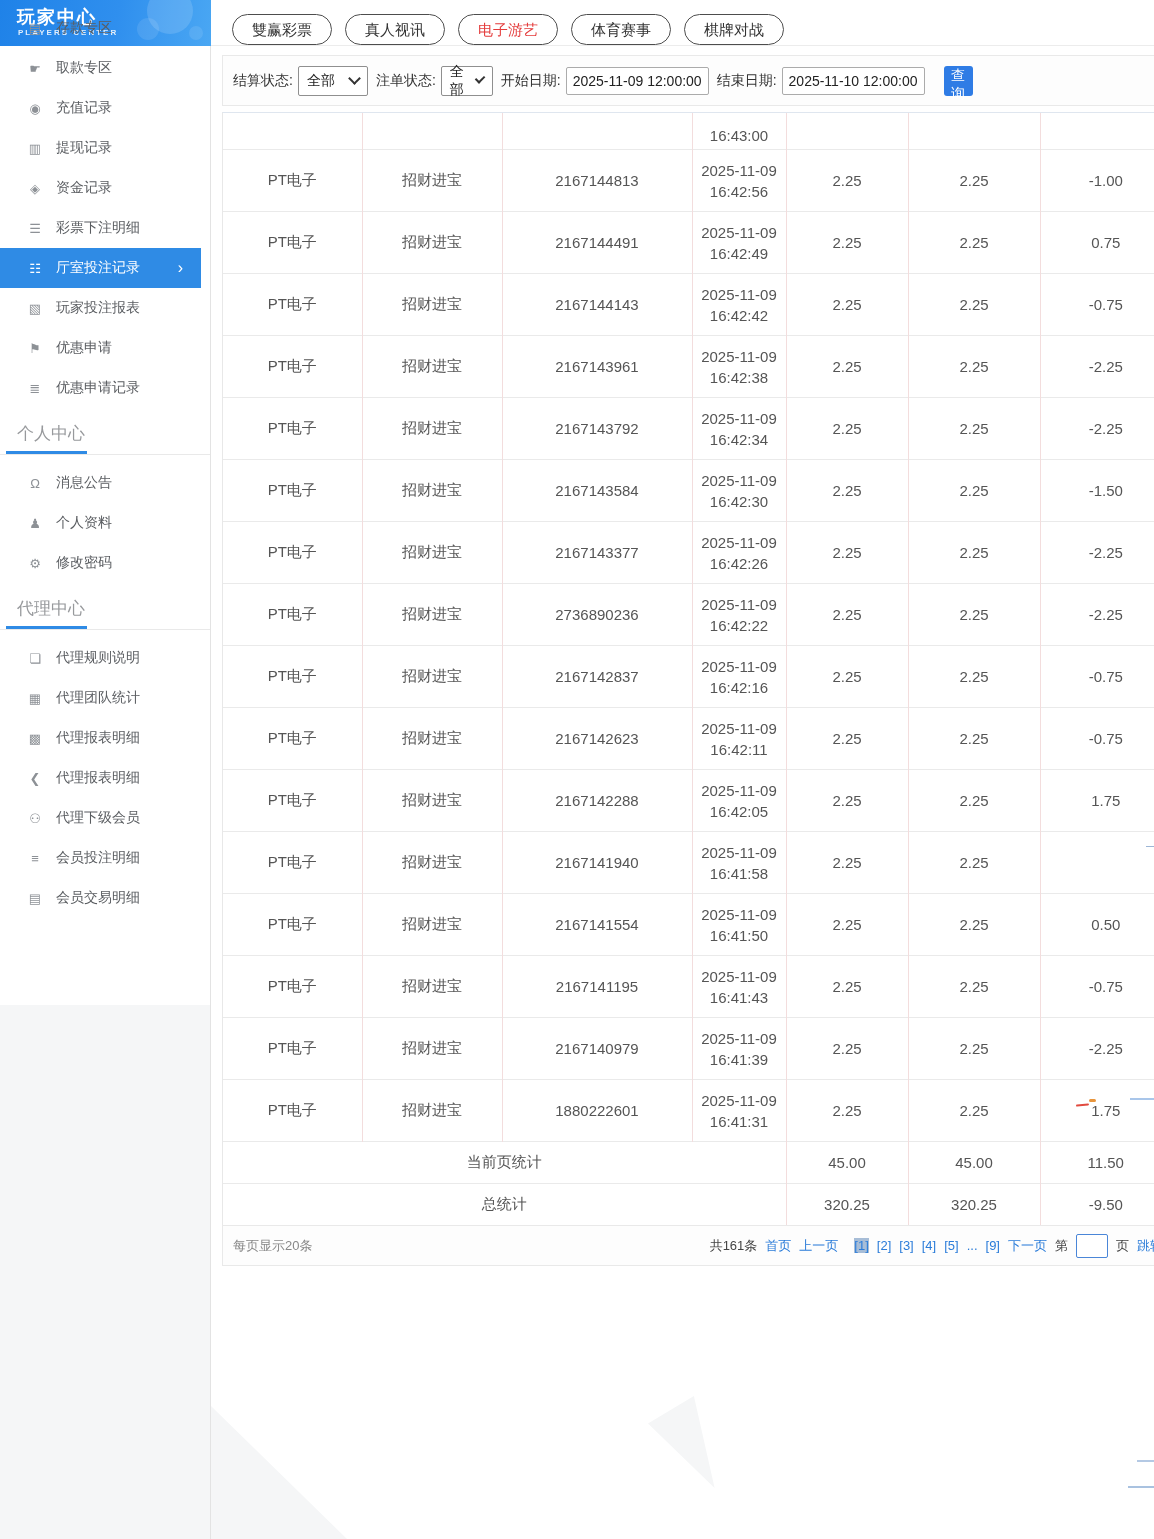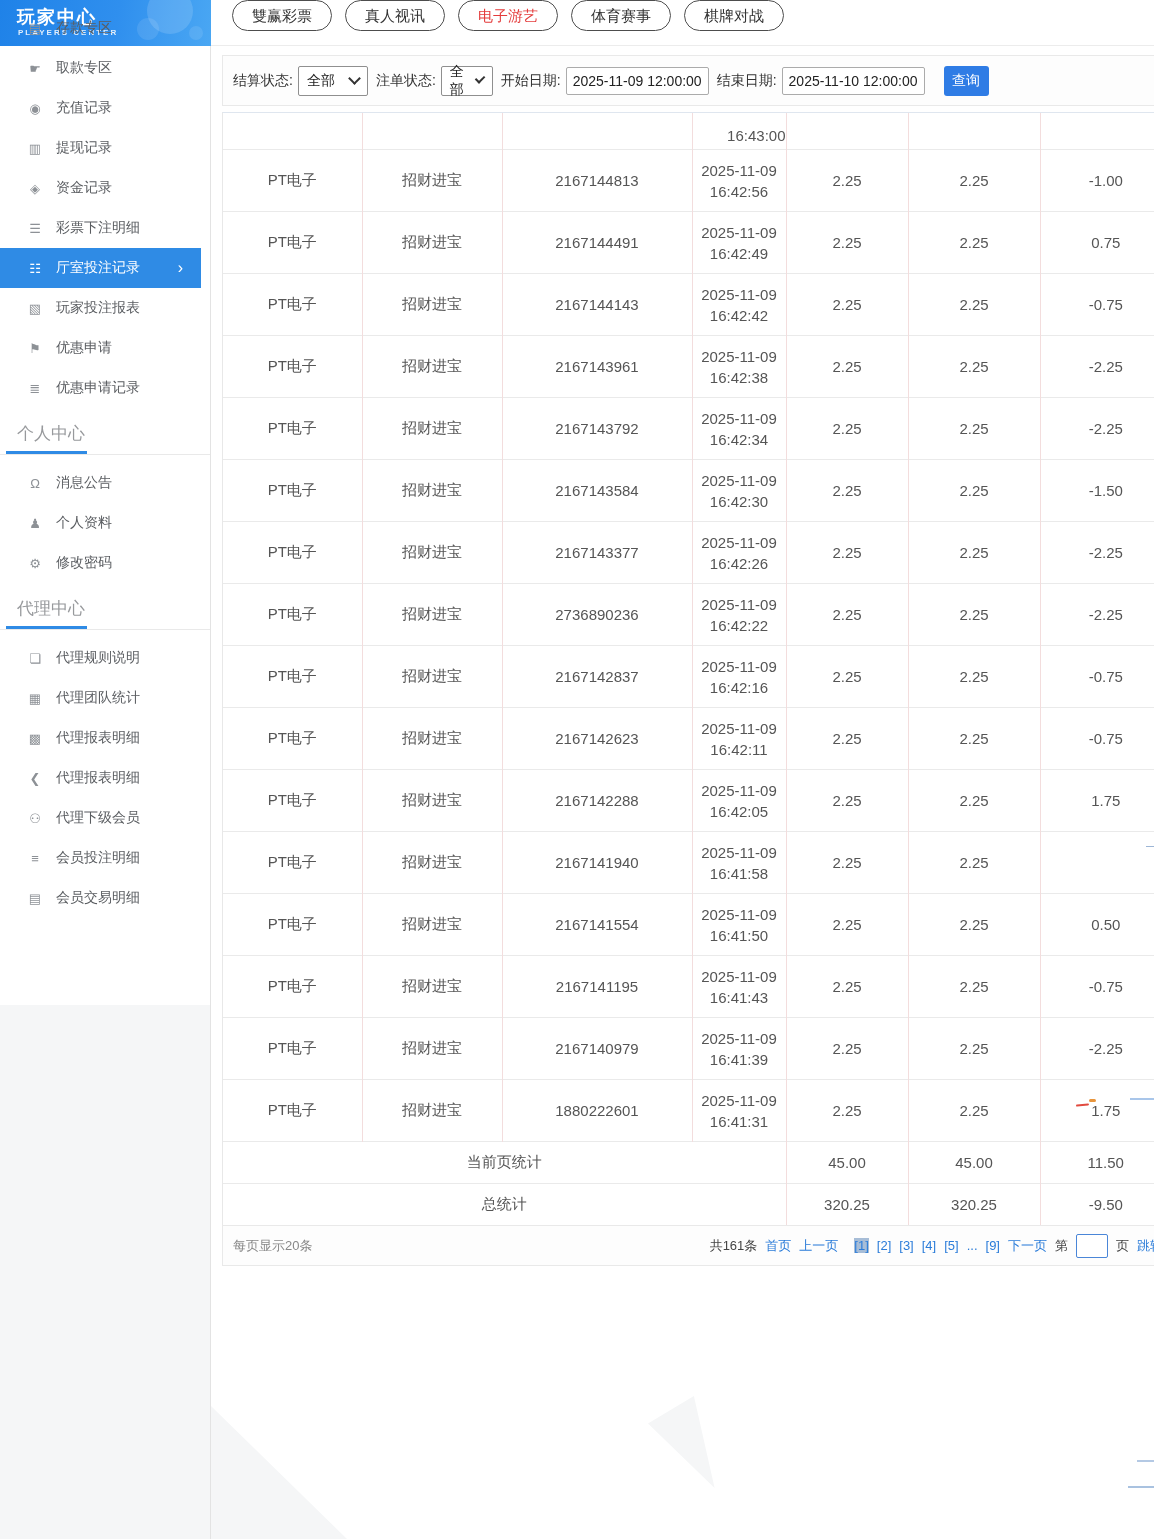--- a/index.html
+++ b/index.html
@@ -22,45 +22,45 @@
   .side-sec-bar{position:absolute;left:6px;top:0;width:81px;height:3px;background:#2f8be5;}
   .side-items{padding-top:8px;}
   .side-item{position:relative;height:40px;width:201px;display:flex;align-items:center;cursor:pointer;}
   .side-ico{width:16px;margin-left:27px;font-size:13px;color:#8d9196;text-align:center;flex:none;}
   .side-lbl{margin-left:13px;font-size:14px;color:#5a5d61;}
   .side-item.active{background:#2f8be5;}
   .side-item.active .side-lbl,.side-item.active .side-ico{color:#fff;}
   .side-chev{position:absolute;right:18px;top:50%;transform:translateY(-50%);color:#fff;font-size:16px;}
   
   .topbar{position:absolute;left:211px;top:0;width:943px;height:46px;background:#fff;border-bottom:1px solid #ececec;
-          display:flex;align-items:flex-start;padding-left:21px;box-sizing:border-box;}
+          display:flex;align-items:flex-end;padding-left:21px;box-sizing:border-box;}
   .pill{border:1px solid #4d4d4d;border-radius:16px;height:29px;line-height:29px;padding:0 19px;margin-right:13px;
         font-size:15px;color:#333;background:#fff;cursor:pointer;white-space:nowrap;}
   .pill.active{color:#e43b3b;}
   
   .filter-panel{position:absolute;left:222px;top:55px;width:950px;height:51px;border:1px solid #e9e9e9;background:#fdfdfd;
                 box-sizing:border-box;display:flex;align-items:center;padding-left:10px;}
   .flabel{font-size:14px;color:#333;margin-right:5px;white-space:nowrap;}
   .fselect{height:30px;border:1px solid #8f8f8f;border-radius:2px;background:#fff;display:flex;align-items:center;
            padding:0 8px;margin-right:8px;cursor:pointer;box-sizing:border-box;}
   .fselect .val{font-size:14px;color:#222;}
   .fselect .arr{width:7px;height:7px;border-right:2px solid #333;border-bottom:2px solid #333;transform:rotate(45deg);margin-left:10px;margin-top:-4px;}
   .w70{width:70px;justify-content:space-between;} .w52{width:52px;justify-content:space-between;}
   .dateinput{height:28px;width:143px;border:1px solid #ababab;border-radius:2px;font-size:14px;color:#222;padding:0 6px;
              margin-right:8px;font-family:Liberation Sans, sans-serif;box-sizing:border-box;}
-  .search-btn{height:30px;width:45px;background:#2f7ce5;border:none;border-radius:3px;color:#fff;font-size:14px;
+  .search-btn{height:30px;width:29px;background:#2f7ce5;border:none;border-radius:3px;color:#fff;font-size:14px;
               margin-left:11px;cursor:pointer;font-family:inherit;}
   
   .table-panel{position:absolute;left:222px;top:112px;width:950px;border:1px solid #e8e8e8;border-top-color:#dfe6ef;
                background:#fff;box-sizing:border-box;}
   table.rec{border-collapse:collapse;table-layout:fixed;width:948px;}
   table.rec td{text-align:center;font-size:15px;color:#555;padding:0;overflow:hidden;}
   table.rec td + td{border-left:1px solid #f3dddd;}
   table.rec tr + tr td{border-top:1px solid #eaeaea;}
-  tr.partial td{height:31px;vertical-align:bottom;padding-bottom:5px;text-align:right;}
+  tr.partial td{height:31px;vertical-align:bottom;padding-bottom:5px;}
   tr.datarow td{height:61px;}
   .dt{line-height:21px;}
   tr.sumrow td{height:41px;}
   
   .pagebar{position:absolute;left:222px;top:1225px;width:950px;height:41px;border:1px solid #e9e9e9;background:#fdfdfd;
            box-sizing:border-box;display:flex;align-items:center;justify-content:space-between;padding:0 8px 0 10px;font-size:13px;}
   .perpage{color:#888;}
   .pager{display:flex;align-items:center;white-space:nowrap;}
   .pager > *{margin-left:8px;}
   .pg-total{color:#444;}

